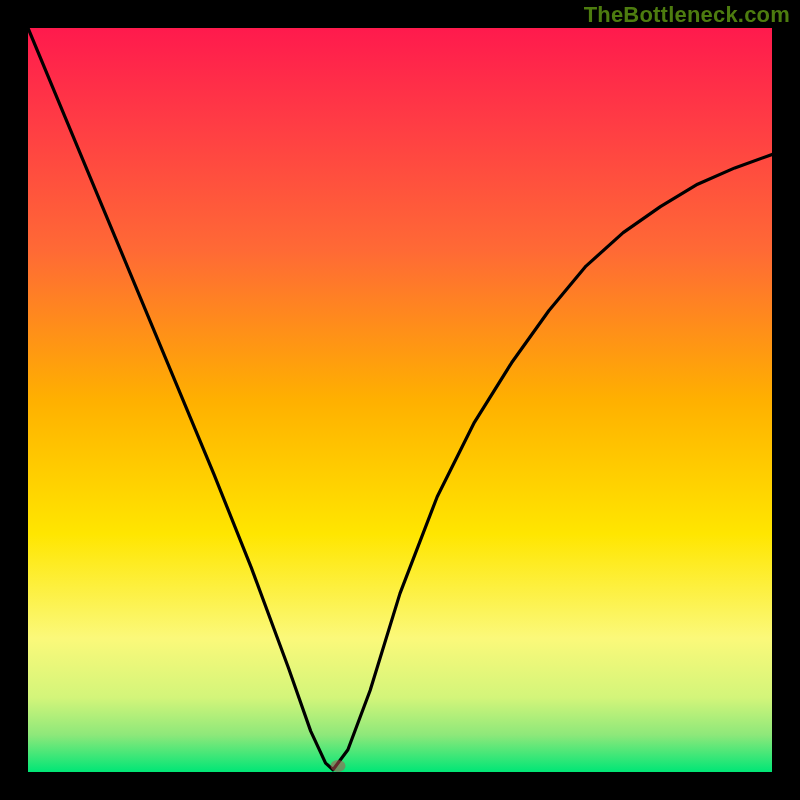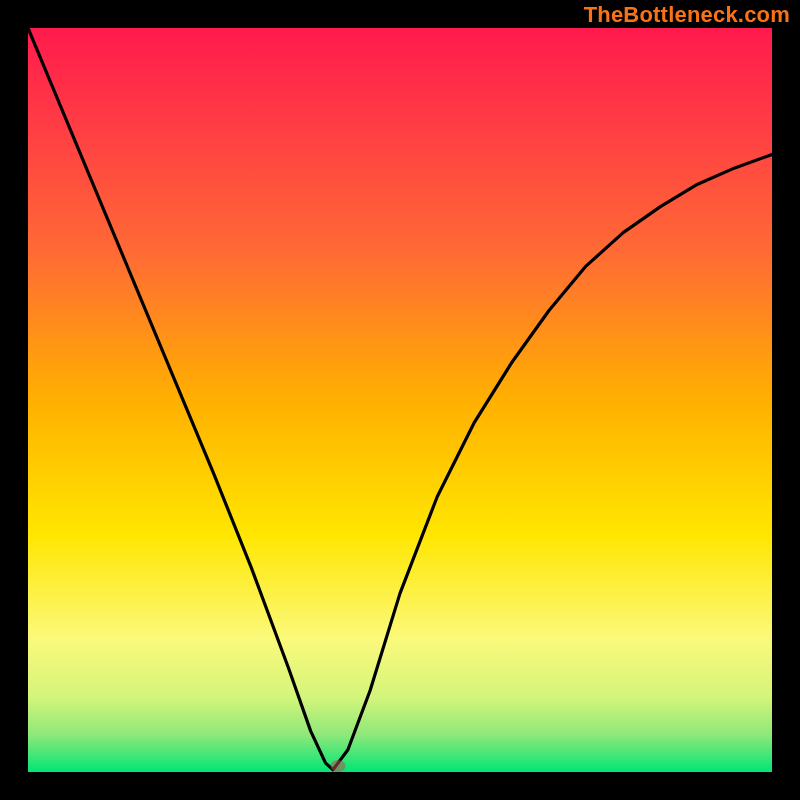--- a/index.html
+++ b/index.html
@@ -7,21 +7,21 @@
   .frame {
     position: relative;
     width: 800px;
     height: 800px;
     background: #000;
   }
   .watermark {
     position: absolute;
     top: 2px;
     right: 10px;
-    color: #f97316;
+    color: #4d7c0f;
     font-family: Arial, Helvetica, sans-serif;
     font-size: 22px;
     font-weight: 600;
     letter-spacing: 0.2px;
     z-index: 5;
   }
   .plot-area {
     position: absolute;
     left: 28px;
     top: 28px;

